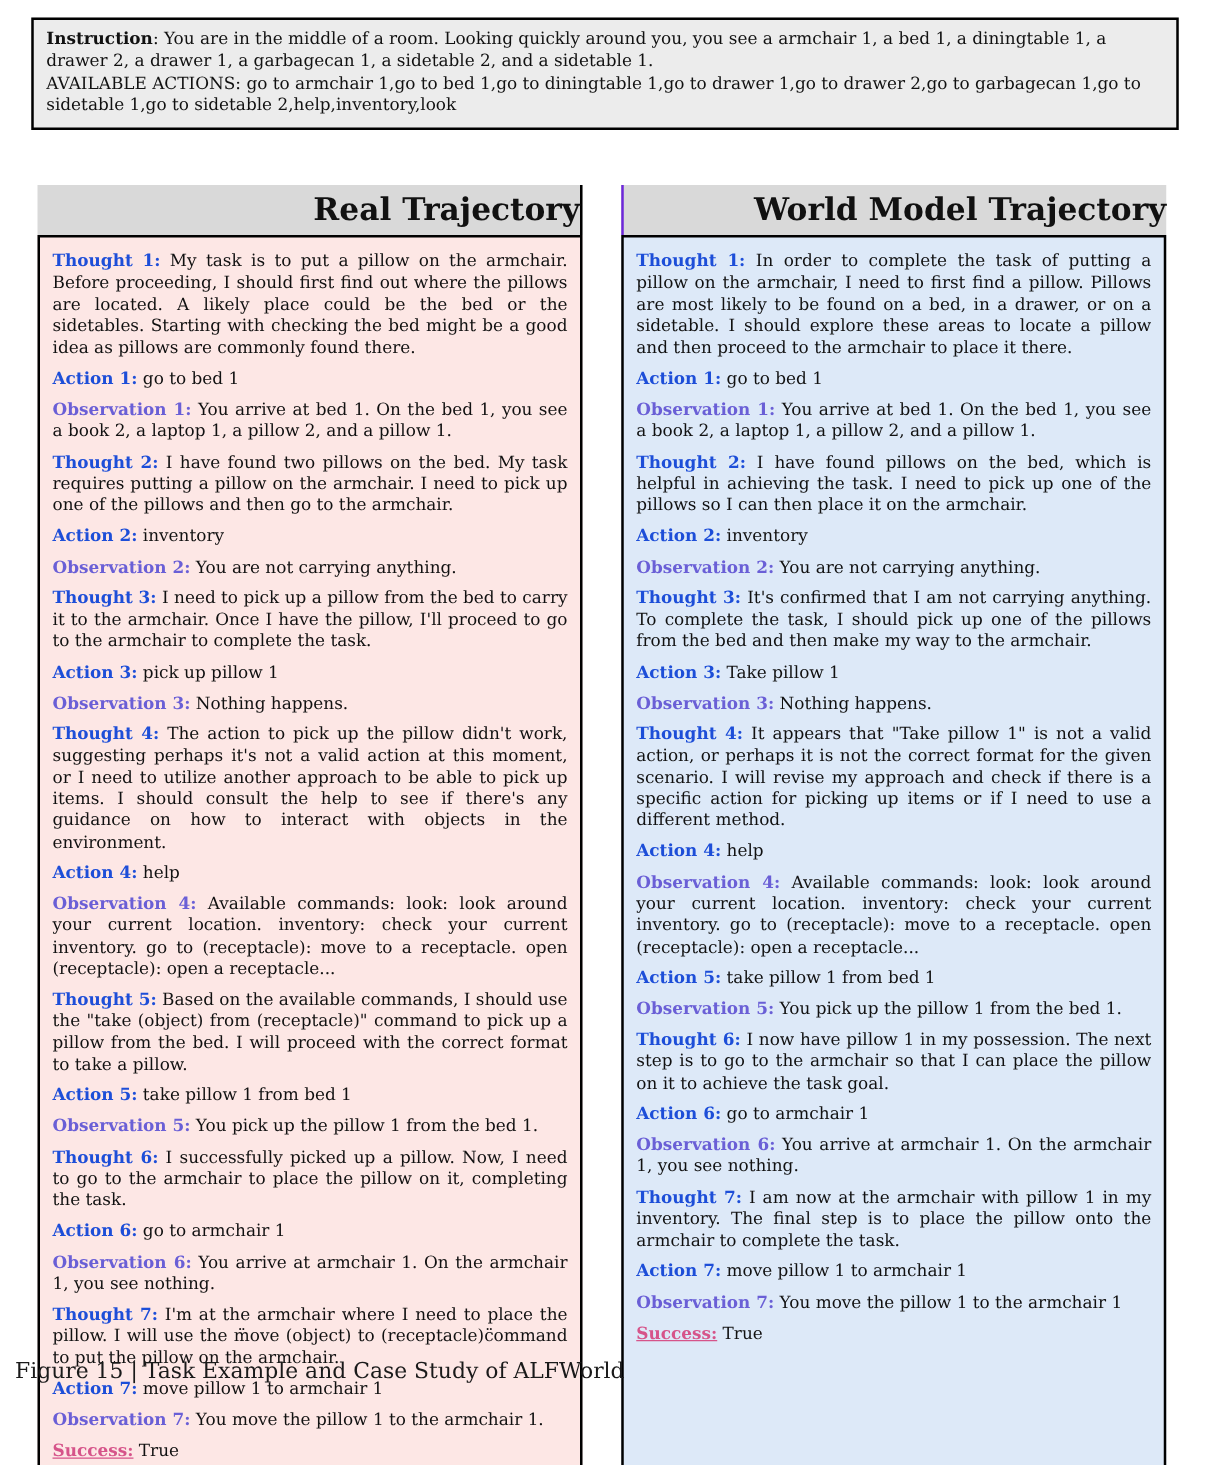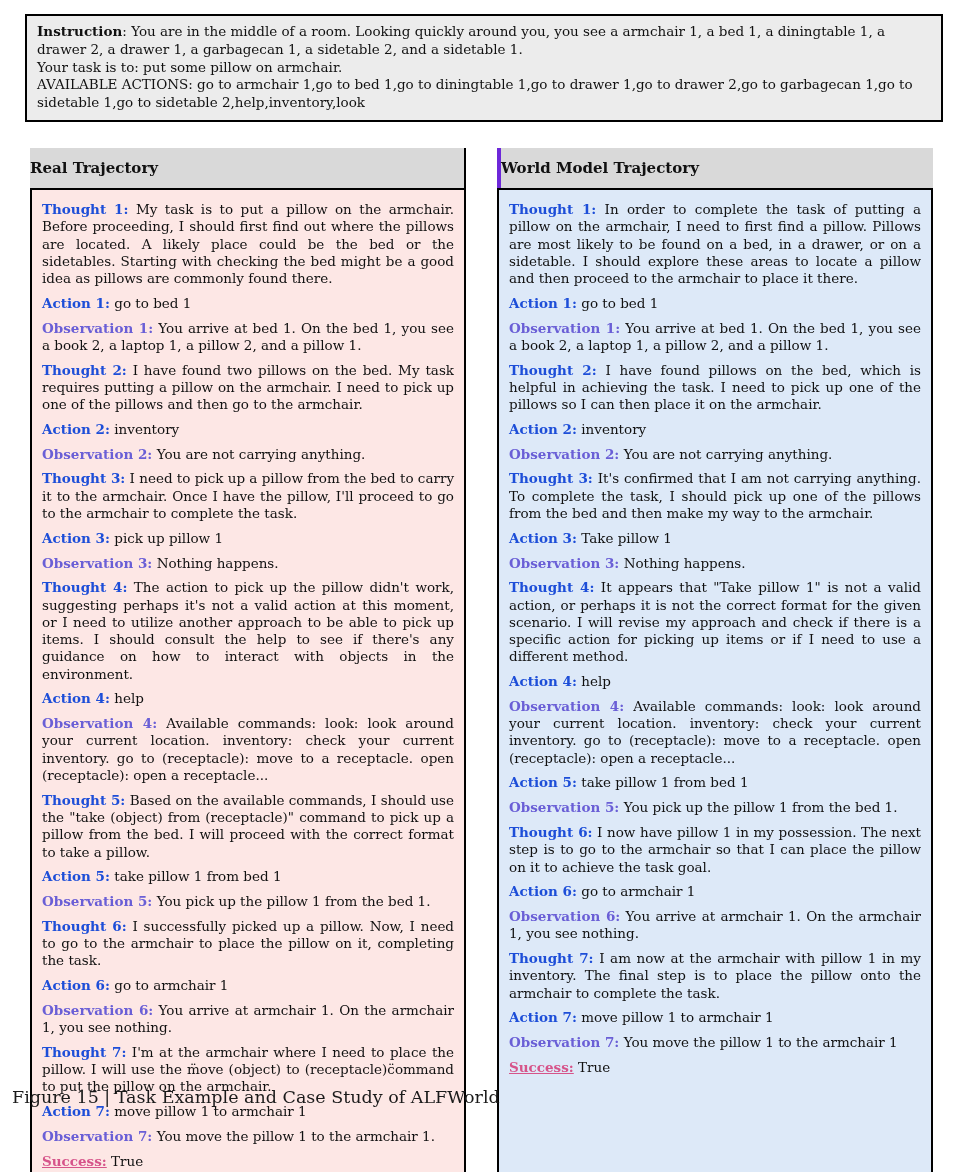--- a/index.html
+++ b/index.html
@@ -45,27 +45,27 @@
   .traj-col {
     width: 436px;
     display: flex;
     flex-direction: column;
     box-sizing: border-box;
   }
   .col-header {
     background: var(--header-bg, #d9d9d9);
     height: 40px;
     line-height: 40px;
-    text-align: left;
+    text-align: right;
     font-weight: bold;
-    font-size: 15px;
+    font-size: 25px;
     box-sizing: border-box;
   }
   .col-left .col-header { border-right: 2px solid #000; }
-  .col-right .col-header { border-left: 4px solid #6d28d9; }
+  .col-right .col-header { border-left: 2px solid #6d28d9; }
   .col-body {
     flex: 1;
     border: 2px solid #000000;
     box-sizing: border-box;
     padding: 9px 10px;
     font-size: 13.5px;
     line-height: 1.28;
     text-align: justify;
   }
   .col-left .col-body { background: var(--real-bg, #fde7e5); }
@@ -88,21 +88,20 @@
     color: #1a1a1a;
   }
 </style>
 </head>
 <body>
 
 <div class="page">
 
   <div class="instruction-box">
     <div><span class="bold">Instruction</span><span>: You are in the middle of a room. Looking quickly around you, you see a armchair 1, a bed 1, a diningtable 1, a drawer 2, a drawer 1, a garbagecan 1, a sidetable 2, and a sidetable 1.</span></div>
-    <div>Your task is to: put some pillow on armchair.</div>
     <div>AVAILABLE ACTIONS: go to armchair 1,go to bed 1,go to diningtable 1,go to drawer 1,go to drawer 2,go to garbagecan 1,go to sidetable 1,go to sidetable 2,help,inventory,look</div>
   </div>
 
   <div class="columns">
 
     <div class="traj-col col-left">
       <div class="col-header">Real Trajectory</div>
       <div class="col-body">
           <p class="entry"><b class="lbl thought">Thought 1:</b> My task is to put a pillow on the armchair. Before proceeding, I should first find out where the pillows are located. A likely place could be the bed or the sidetables. Starting with checking the bed might be a good idea as pillows are commonly found there.</p>
           <p class="entry"><b class="lbl action">Action 1:</b> go to bed 1</p>

